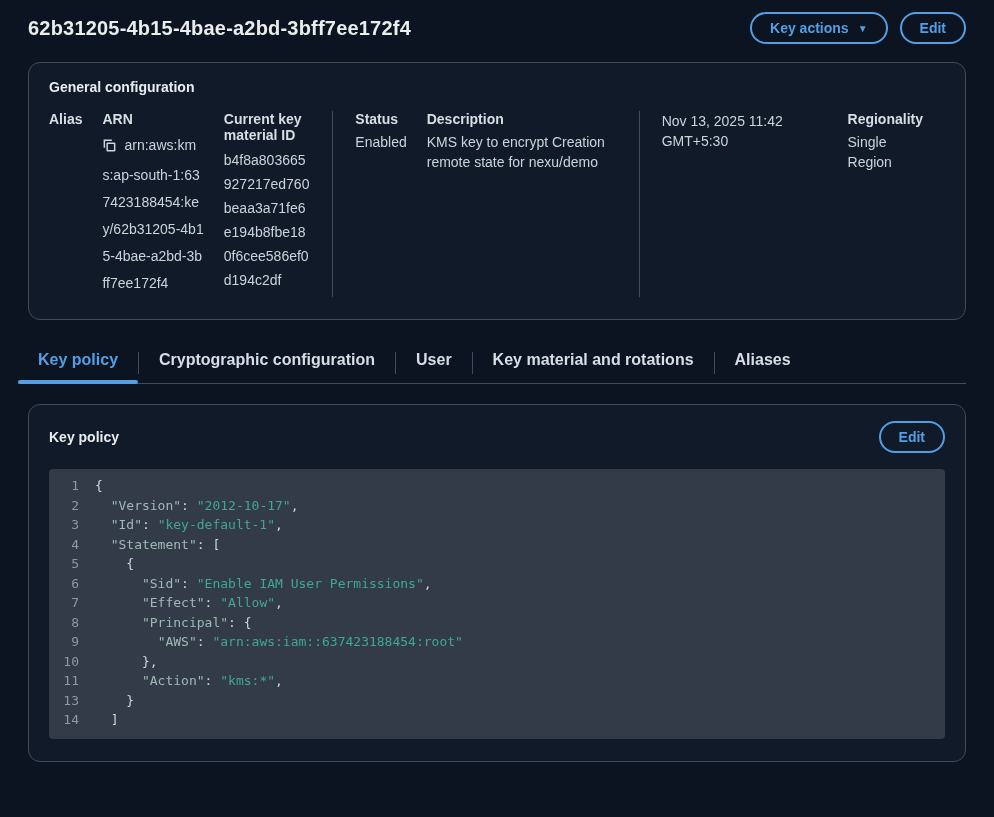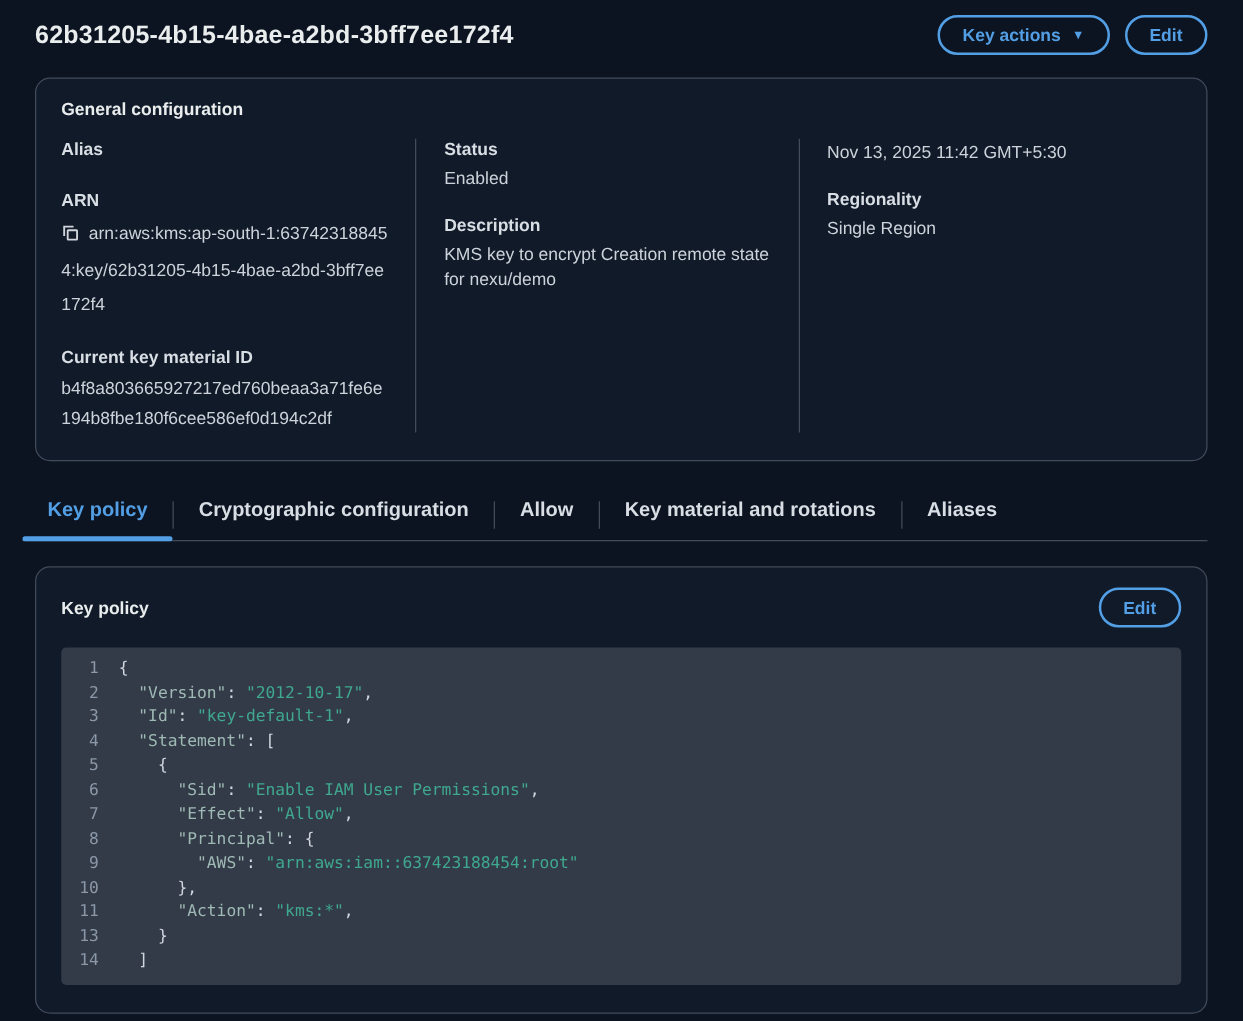--- a/index.html
+++ b/index.html
@@ -38,21 +38,21 @@
   .card {
     border: 1px solid #414b5b;
     border-radius: 12px;
     background: #101a29;
     padding: 16px 20px 22px;
   }
   .card-title { font-size: 14px; font-weight: 700; color: #eaeded; }
 
   
   .columns { display: flex; margin-top: 16px; }
-  .col { flex: 1; display: flex; flex-direction: column; gap: 20px; padding-right: 22px; min-width: 0; }
+  .col { flex: 1; display: flex; flex-direction: row; gap: 20px; padding-right: 22px; min-width: 0; }
   .col + .col { border-left: 1px solid #414b5b; padding-left: 22px; }
   .field-label { font-weight: 700; font-size: 14px; color: #d8dee4; margin-bottom: 5px; }
   .field-value { font-size: 14px; color: #cdd3da; line-height: 20px; }
   .arn-value { line-height: 27px; word-break: break-all; }
   .keymat-value { line-height: 24px; word-break: break-all; }
   .copy-icon { display: inline-block; vertical-align: -3px; margin-right: 7px; cursor: pointer; }
 
   
   .tabs {
     display: flex;
@@ -169,21 +169,21 @@
       </div>
 
     </div>
   </section>
 
   <nav class="tabs">
       <button class="tab active">Key policy</button>
       <span class="tab-sep"></span>
       <button class="tab">Cryptographic configuration</button>
       <span class="tab-sep"></span>
-      <button class="tab">Allow</button>
+      <button class="tab">User</button>
       <span class="tab-sep"></span>
       <button class="tab">Key material and rotations</button>
       <span class="tab-sep"></span>
       <button class="tab">Aliases</button>
     </nav>
 
   <section class="card">
     <div class="kp-header">
       <h2 class="card-title">Key policy</h2>
       <button class="btn">Edit</button>

